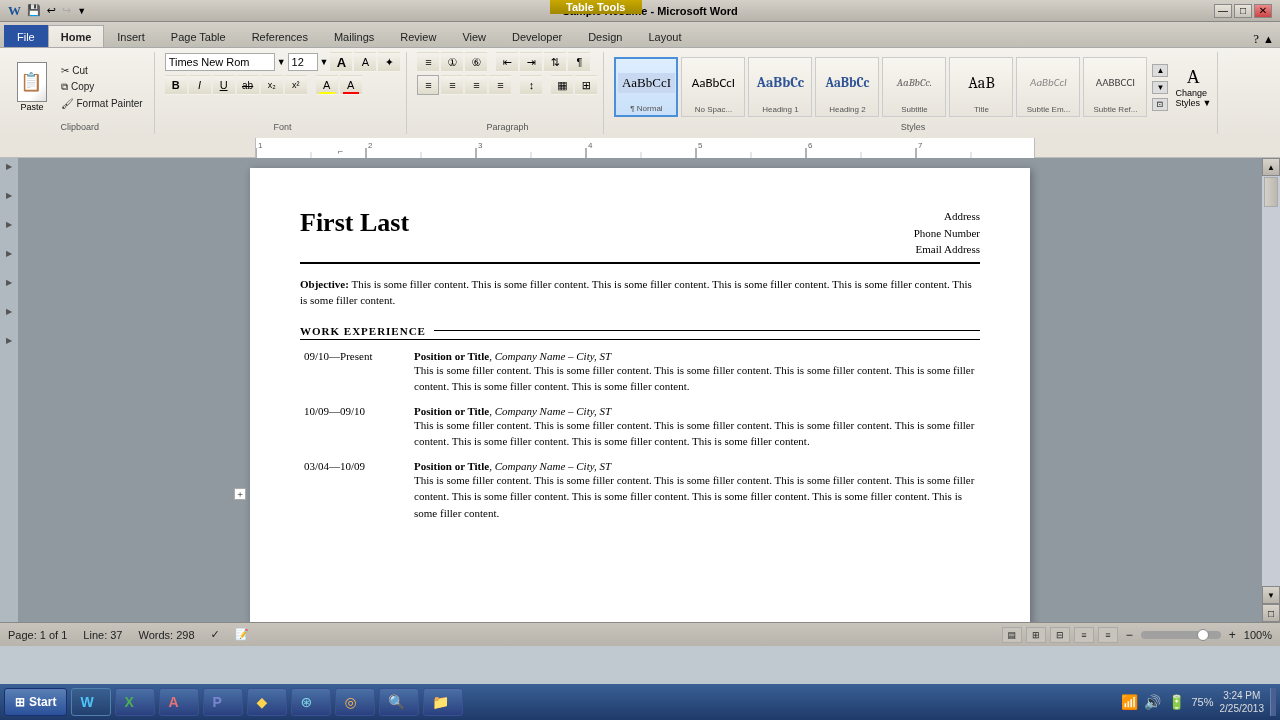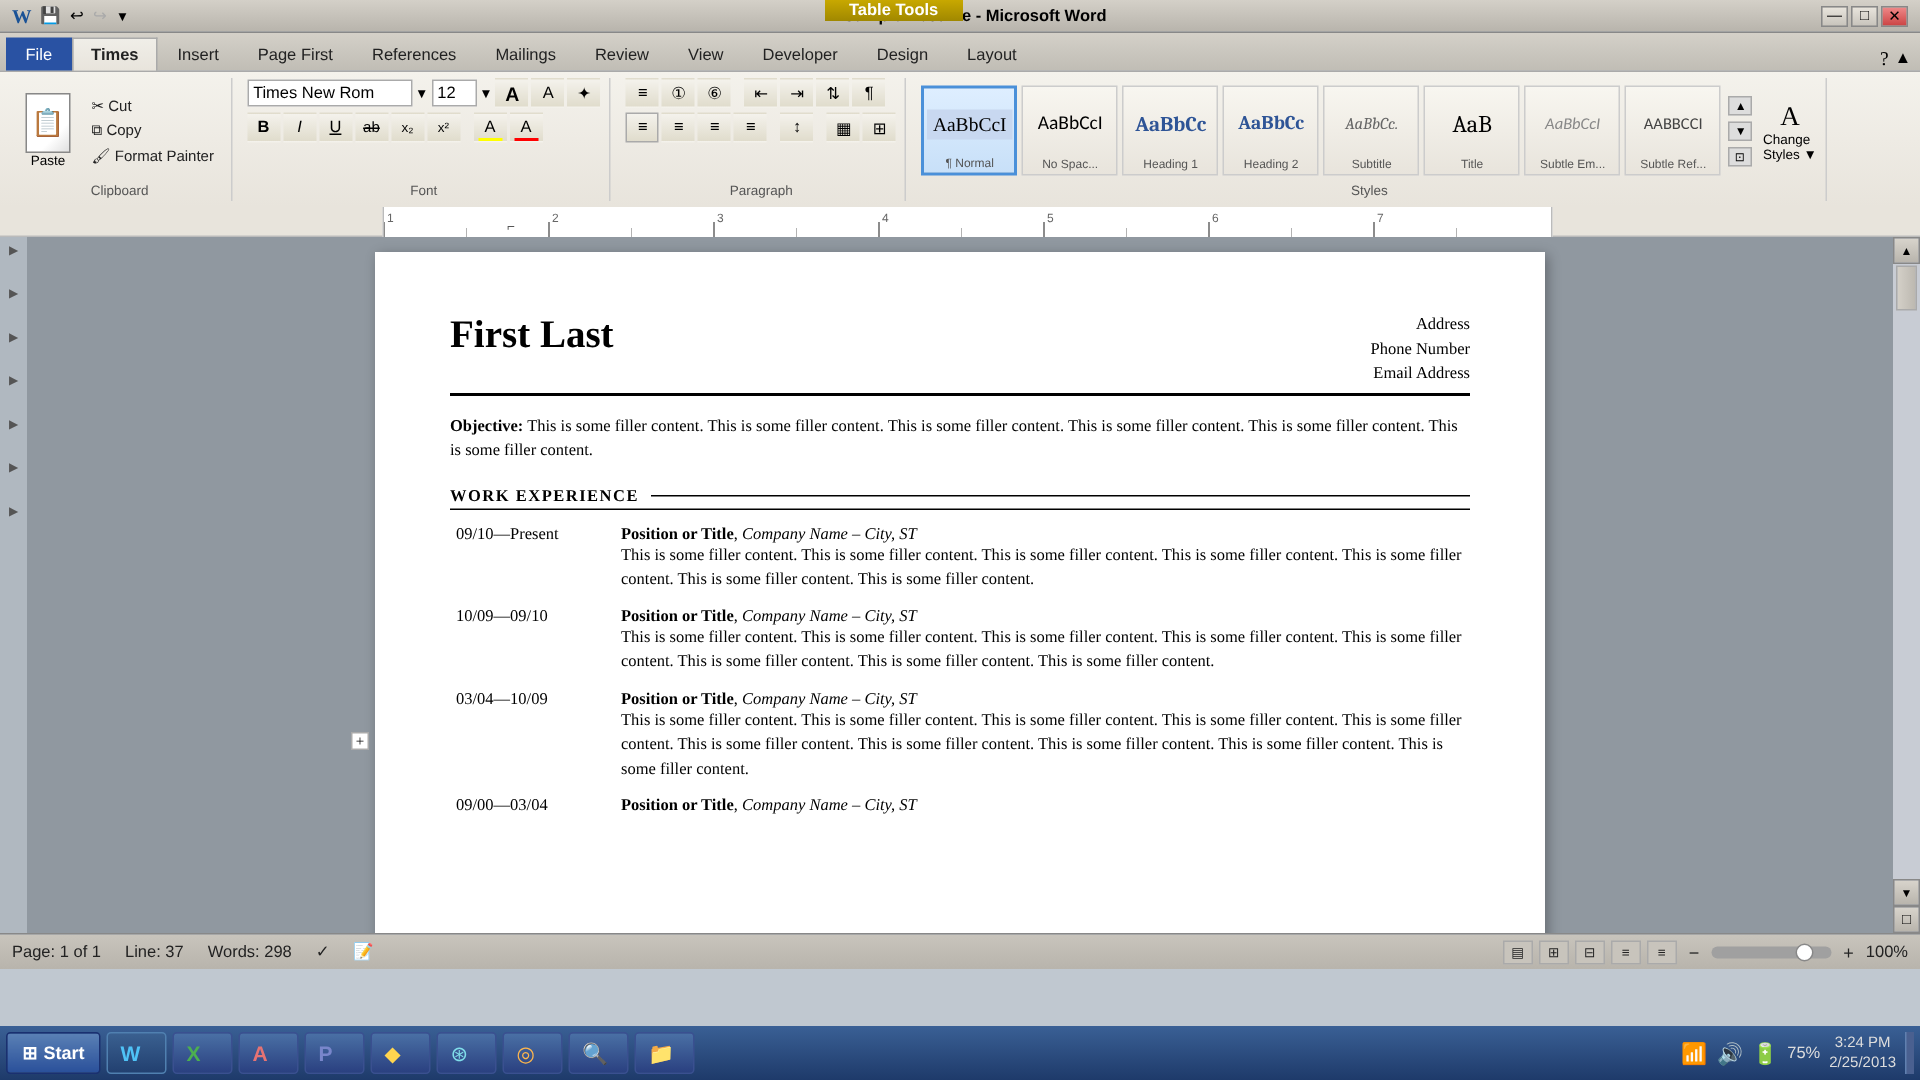--- a/index.html
+++ b/index.html
@@ -325,23 +325,23 @@
   </div>
   <div class="title-bar-right">
     <div class="title-btn">—</div>
     <div class="title-btn">□</div>
     <div class="title-btn close">✕</div>
   </div>
 </div>
 
 <div style="position:relative;background:linear-gradient(to bottom,#d4d0c8,#c0bdb5);height:26px;display:flex;align-items:flex-end;padding-left:4px;border-bottom:1px solid #aaa;">
   <div class="ribbon-tab" style="background:#2952a3;color:#fff;font-weight:normal;">File</div>
-  <div class="ribbon-tab active">Times</div>
+  <div class="ribbon-tab active">Home</div>
   <div class="ribbon-tab">Insert</div>
-  <div class="ribbon-tab">Page First</div>
+  <div class="ribbon-tab">Page Table</div>
   <div class="ribbon-tab">References</div>
   <div class="ribbon-tab">Mailings</div>
   <div class="ribbon-tab">Review</div>
   <div class="ribbon-tab">View</div>
   <div class="ribbon-tab">Developer</div>
   <div class="ribbon-tab">Design</div>
   <div class="ribbon-tab">Layout</div>
   <div style="margin-left:auto;display:flex;align-items:center;gap:4px;padding-right:6px;">
     <span style="font-size:13px;cursor:pointer;">?</span>
     <span style="font-size:11px;cursor:pointer;">▲</span>
@@ -618,29 +618,20 @@
                   <span class="company-italic">Company Name – City, ST</span>
                 </div>
                 <div class="job-desc">This is some filler content. This is some filler content. This is some filler content. This is some filler content. This is some filler content. This is some filler content. This is some filler content. This is some filler content. This is some filler content. This is some filler content.</div>
               </td>
             </tr>
 
             <tr>
                 <td colspan="2" style="height:6px;"></td>
               </tr>
 
-            <tr>
-              <td class="date-col">09/00—03/04</td>
-              <td>
-                <div>
-                  <span class="job-title">Position or Title</span>,
-                  <span class="company-italic">Company Name – City, ST</span>
-                </div>
-              </td>
-            </tr>
           </tbody>
         </table>
       </div>
     </div>
   </div>
 
   <div style="width:18px;display:flex;flex-direction:column;background:#c8ccd4;">
     <div class="scroll-btn">▲</div>
     <div style="width:14px;height:30px;margin:1px auto;background:linear-gradient(to right,#d4d0c8,#bcb8b0);border:1px solid #aaa;cursor:pointer;"></div>
     <div style="flex:1;"></div>

